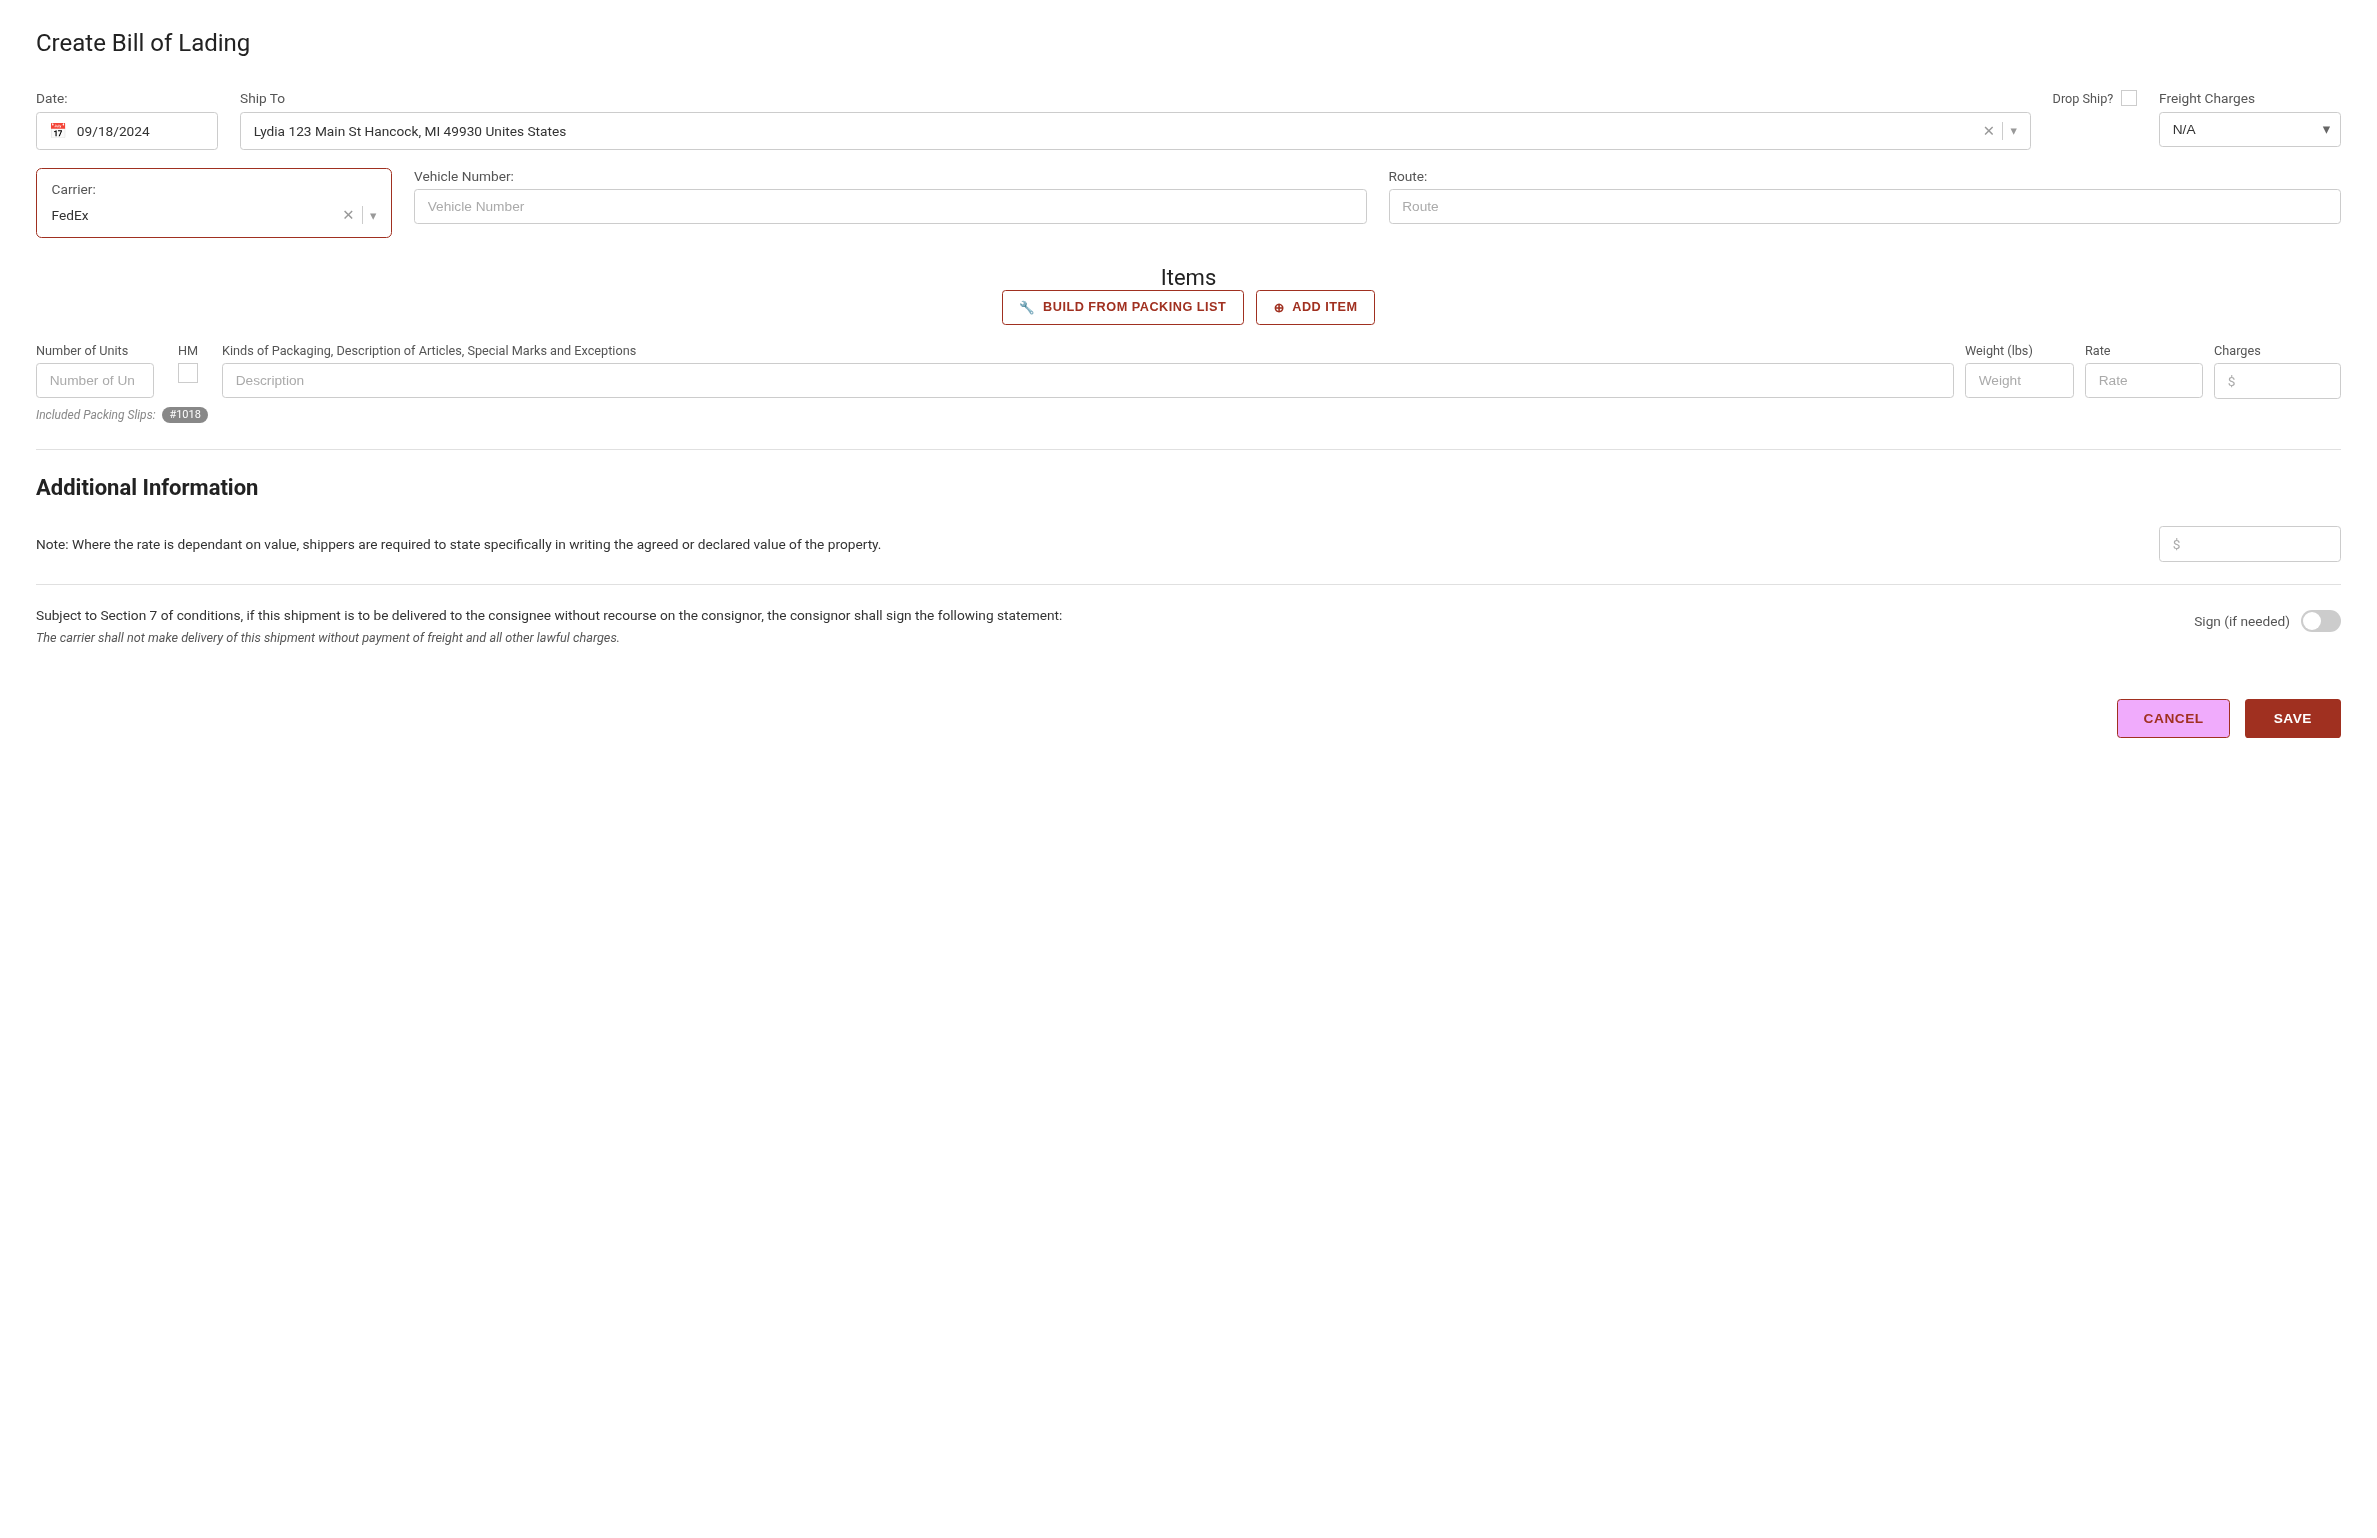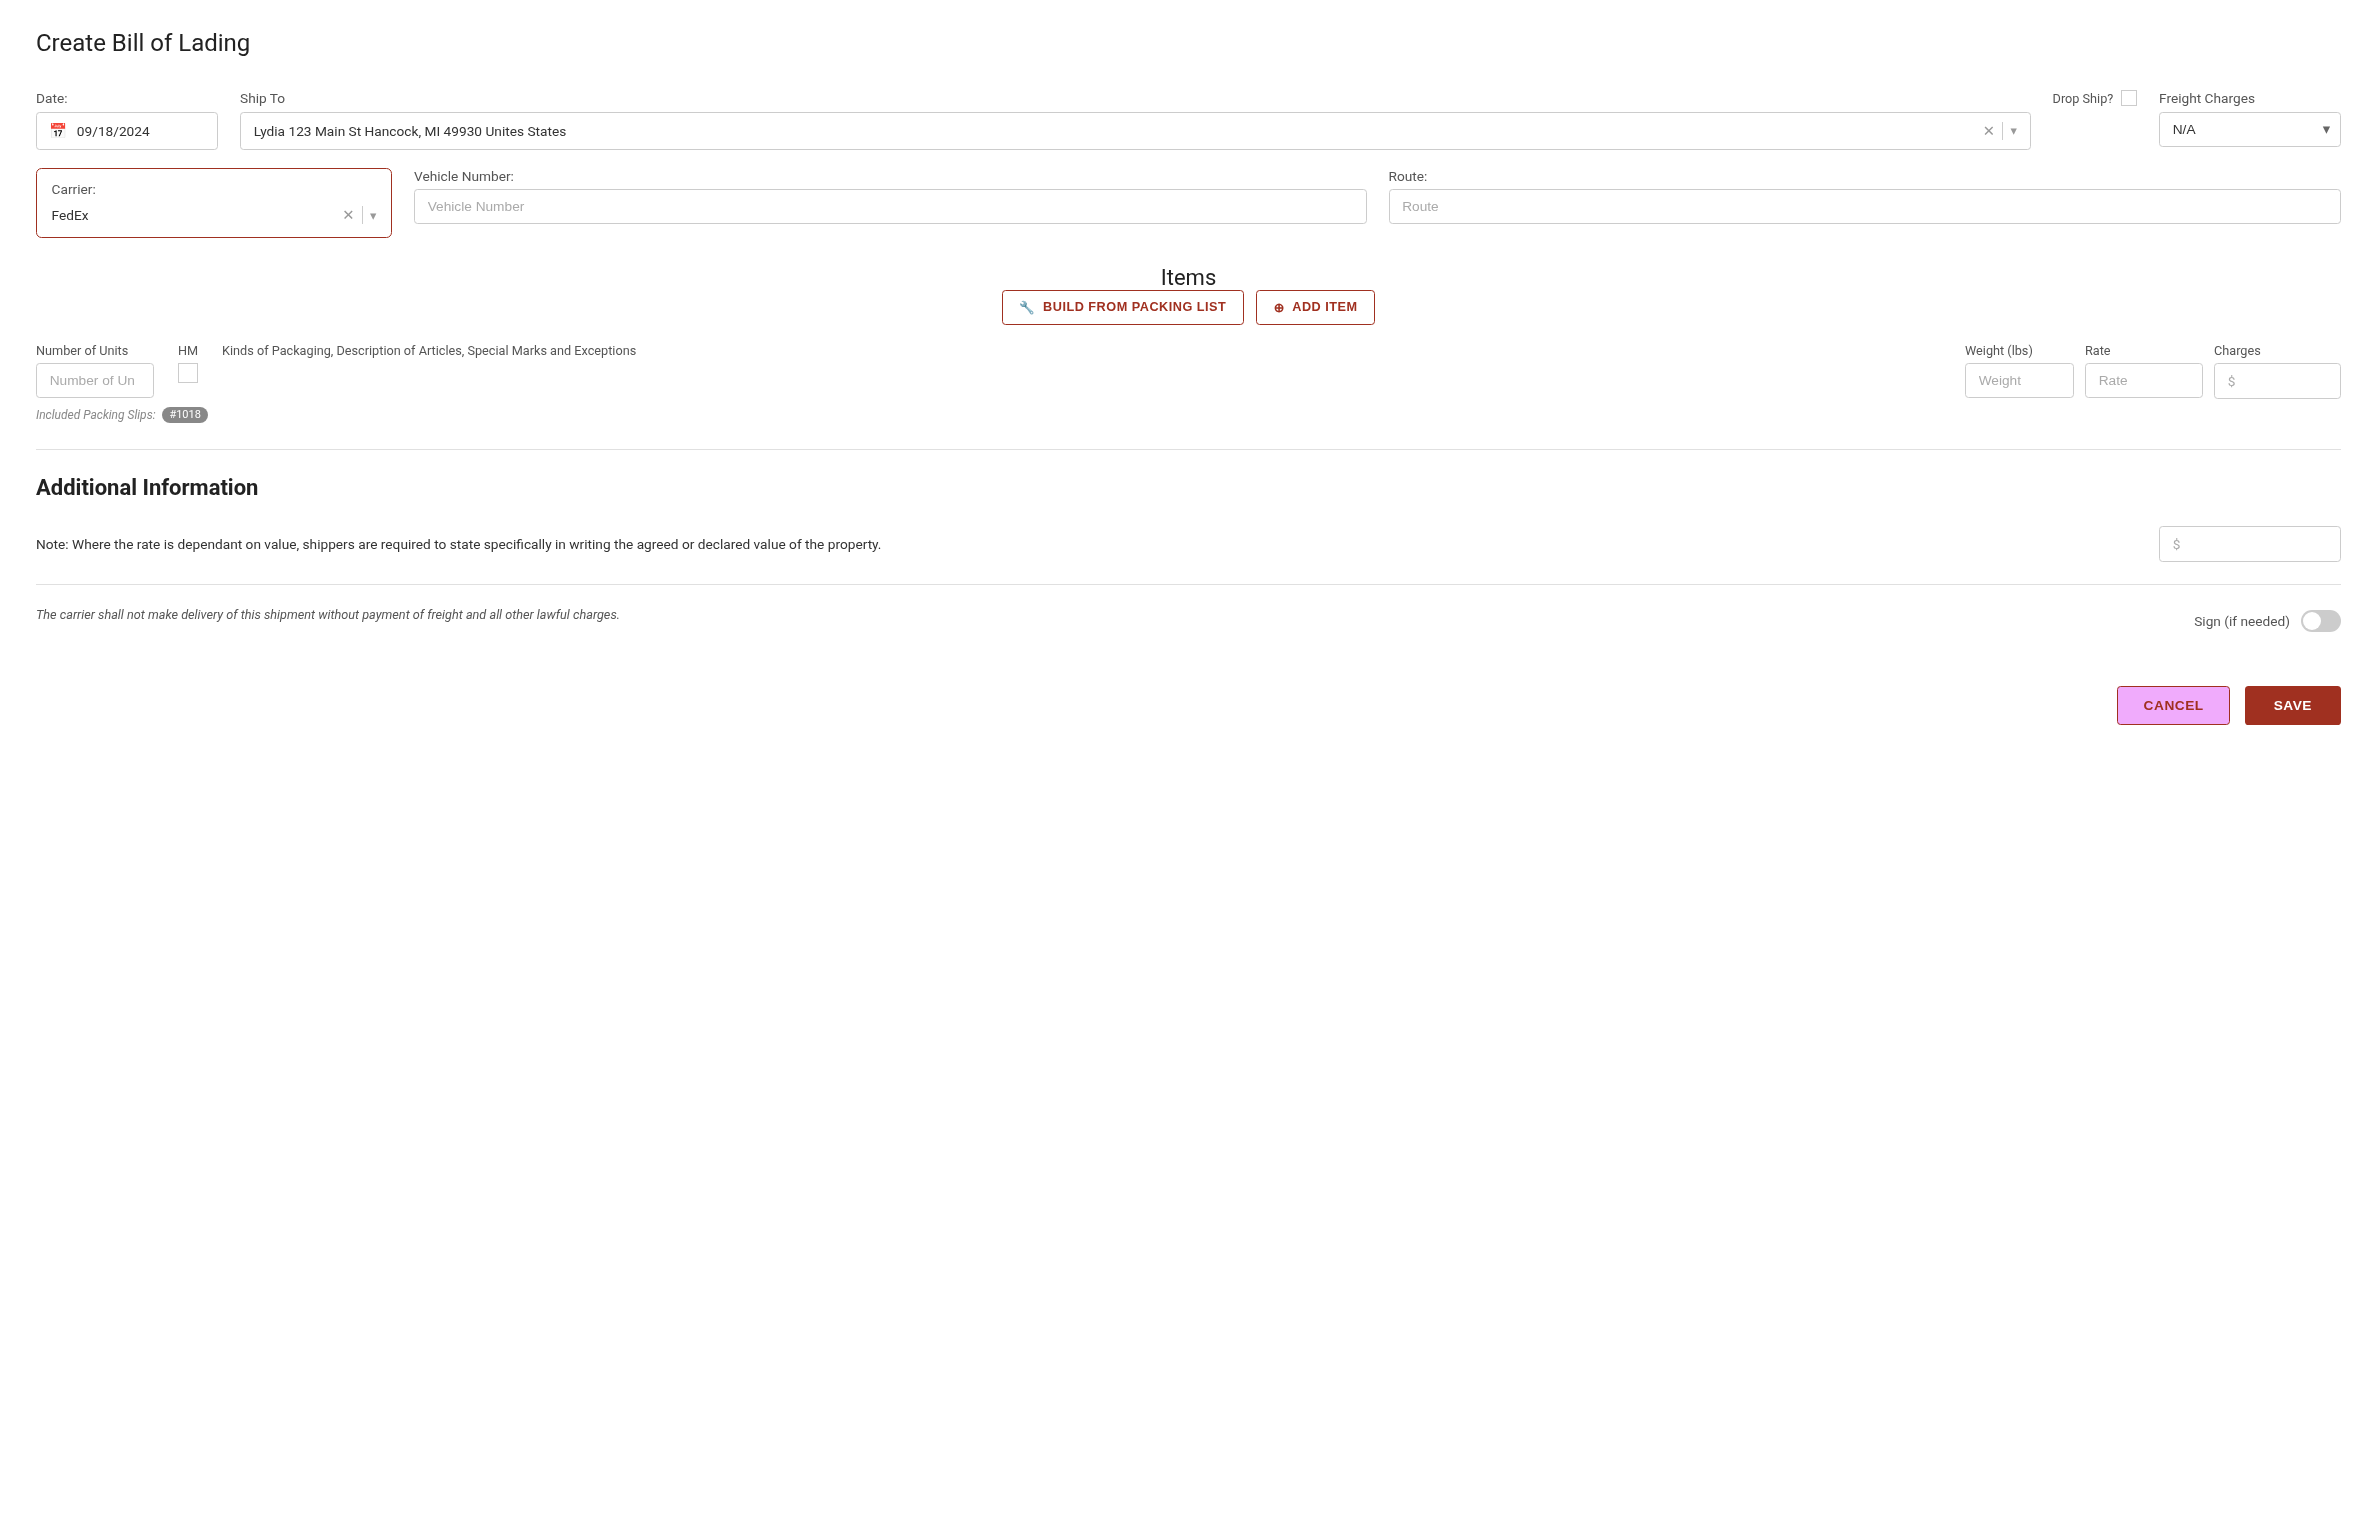--- a/index.html
+++ b/index.html
@@ -505,20 +505,21 @@
     <input type="text" class="field-input" placeholder="Number of Un" style="">
   </div>
 
   <div class="field-group col-hm">
     <div class="col-label">HM</div>
     <input type="checkbox" class="hm-checkbox" style="">
   </div>
 
   <div class="field-group col-description">
     <div class="col-label">Kinds of Packaging, Description of Articles, Special Marks and Exceptions</div>
+    <input type="text" class="field-input" placeholder="Description" style="">
   </div>
 
   <div class="field-group col-weight">
     <div class="col-label">Weight (lbs)</div>
     <input type="text" class="field-input" placeholder="Weight" style="">
   </div>
 
   <div class="field-group col-rate">
     <div class="col-label">Rate</div>
     <input type="text" class="field-input" placeholder="Rate" style="">
@@ -547,20 +548,21 @@
   <div class="note-input-wrapper">
     <div class="charges-input-wrapper">
       <span class="dollar-sign">$</span>
       <input type="text" class="charges-input" style="">
     </div>
   </div>
 </div>
 
 <div class="consignee-row">
   <div class="consignee-text">
+    <p class="consignee-main">Subject to Section 7 of conditions, if this shipment is to be delivered to the consignee without recourse on the consignor, the consignor shall sign the following statement:</p>
     <p class="consignee-italic">The carrier shall not make delivery of this shipment without payment of freight and all other lawful charges.</p>
   </div>
   <div class="sign-group">
     <span class="sign-label">Sign (if needed)</span>
     <div class="toggle"></div>
   </div>
 </div>
 
 <div class="footer-actions">
   <button class="btn-cancel">CANCEL</button>

